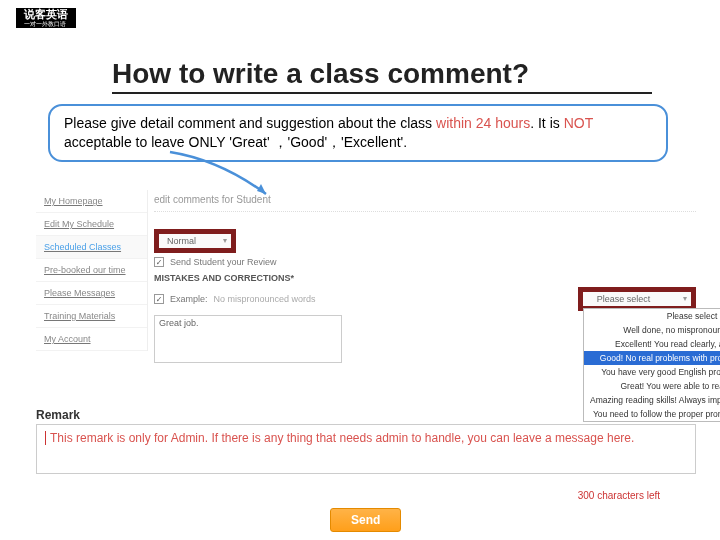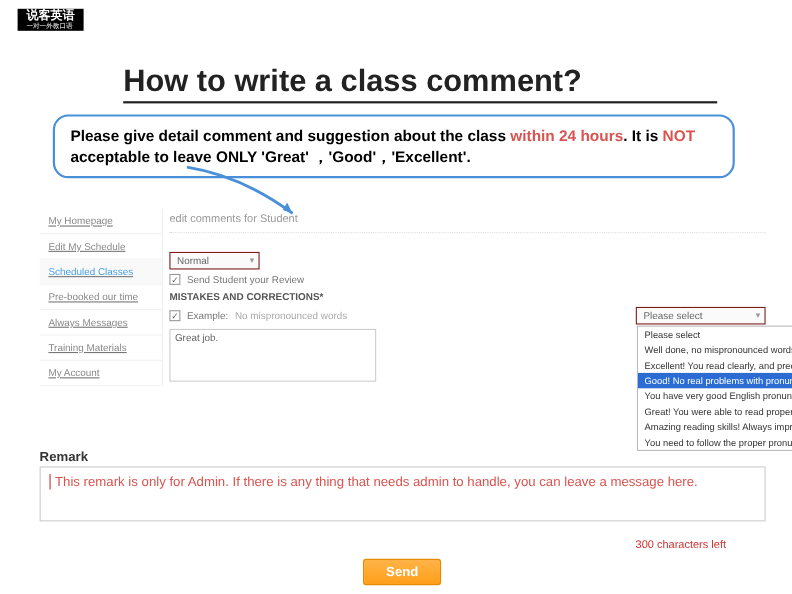--- a/index.html
+++ b/index.html
@@ -1,30 +1,30 @@
 <!DOCTYPE html>
 <html><head>
 <meta charset="utf-8">
 <style>
   * { margin: 0; padding: 0; box-sizing: border-box; }
   body { font-family: Arial, sans-serif; width: 720px; height: 540px; background: #fff; position: relative; overflow: hidden; }
   .logo { position: absolute; top: 8px; left: 16px; background: #000000; color: #fff; padding: 0 8px; font-size: 11px; font-weight: bold; line-height: 1.2; }
   .logo-sub { font-size: 6px; font-weight: normal; display: block; }
   .page-title { position: absolute; top: 58px; left: 112px; font-size: 28px; font-weight: bold; color: #222; border-bottom: 2px solid #222; padding-bottom: 2px; width: 540px; }
-  .instruction-box { position: absolute; top: 104px; left: 48px; width: 620px; border: 2px solid #4a90d9; border-radius: 14px; padding: 8px 14px; font-size: 14px; font-weight: bold; line-height: 1.35; }
+  .instruction-box { position: absolute; top: 104px; left: 48px; width: 620px; border: 2px solid #4a90d9; border-radius: 14px; padding: 8px 14px; font-size: 14px; font-weight: normal; line-height: 1.35; }
   .red { color: #d9534f; }
   .callout-arrow { position: absolute; top: 150px; left: 160px; }
   .app-panel { position: absolute; top: 190px; left: 36px; width: 660px; height: 220px; font-size: 9px; color: #777; }
   .sidebar { position: absolute; left: 0; top: 0; width: 112px; background: #fff; border-right: 1px solid #eee; text-decoration: underline; }
   .sidebar-item { padding: 6px 8px; border-bottom: 1px solid #f2f2f2; color: #888; cursor: pointer; }
   .sidebar-item.active { color: #4aa0e8; background: #f9f9f9; }
   .main-pane { position: absolute; left: 118px; top: 0; width: 542px; }
   .section-title { font-size: 10px; color: #999; padding: 4px 0 6px; border-bottom: 1px dotted #ddd; margin-bottom: 17px; }
   .row { display: flex; align-items: center; gap: 6px; margin: 4px 0; }
-  .select { border: 1px solid #7f1d1d; background: #fafafa; padding: 2px 33px 2px 6px; font-size: 9px; color: #666; position: relative; cursor: pointer; }
+  .select { border: 5px solid #7f1d1d; background: #fafafa; padding: 2px 33px 2px 6px; font-size: 9px; color: #666; position: relative; cursor: pointer; text-align: center; }
   .select::after { content: "▾"; position: absolute; right: 4px; font-size: 8px; color: #999; }
   .checkbox { width: 10px; height: 10px; border: 1px solid #999; display: inline-flex; align-items: center; justify-content: center; font-size: 8px; color: #555; cursor: pointer; }
   .mistakes-hdr { font-weight: bold; color: #555; font-size: 9px; margin-top: 6px; }
   .dropdown-open { position: relative; }
   .dropdown-list { position: absolute; top: 16px; left: 0; width: 218px; border: 1px solid #bbb; background: #fff; z-index: 5; }
   .dropdown-list .opt { padding: 2px 6px; font-size: 8.5px; color: #333; white-space: nowrap; overflow: hidden; text-overflow: ellipsis; cursor: pointer; }
   .dropdown-list .opt.hl { background: #2a6cd4; color: #fff; }
   .textbox { border: 1px solid #ccc; width: 188px; height: 48px; padding: 2px 4px; font-size: 9px; color: #666; }
   .remark-block { position: absolute; top: 408px; left: 36px; width: 660px; }
   .remark-label { font-weight: bold; font-size: 12px; color: #333; margin-bottom: 2px; }
@@ -51,21 +51,21 @@
   <path d="M10,2 Q60,10 106,44" stroke="#4a90d9" stroke-width="2.5" fill="none"></path>
   <path d="M106,44 l-9,-3 l4,-7 z" fill="#4a90d9"></path>
 </svg>
 
 <div class="app-panel">
   <div class="sidebar" id="sidebar">
       <div class="sidebar-item">My Homepage</div>
       <div class="sidebar-item">Edit My Schedule</div>
       <div class="sidebar-item active">Scheduled Classes</div>
       <div class="sidebar-item">Pre-booked our time</div>
-      <div class="sidebar-item">Always Messages</div>
+      <div class="sidebar-item">Please Messages</div>
       <div class="sidebar-item">Training Materials</div>
       <div class="sidebar-item">My Account</div>
     </div>
   <div class="main-pane">
     <div class="section-title">edit comments for Student</div>
     <div class="row">
       <div class="select" style="width:82px"><span>Normal</span></div>
     </div>
     <div class="row">
       <span class="checkbox">✓</span>

